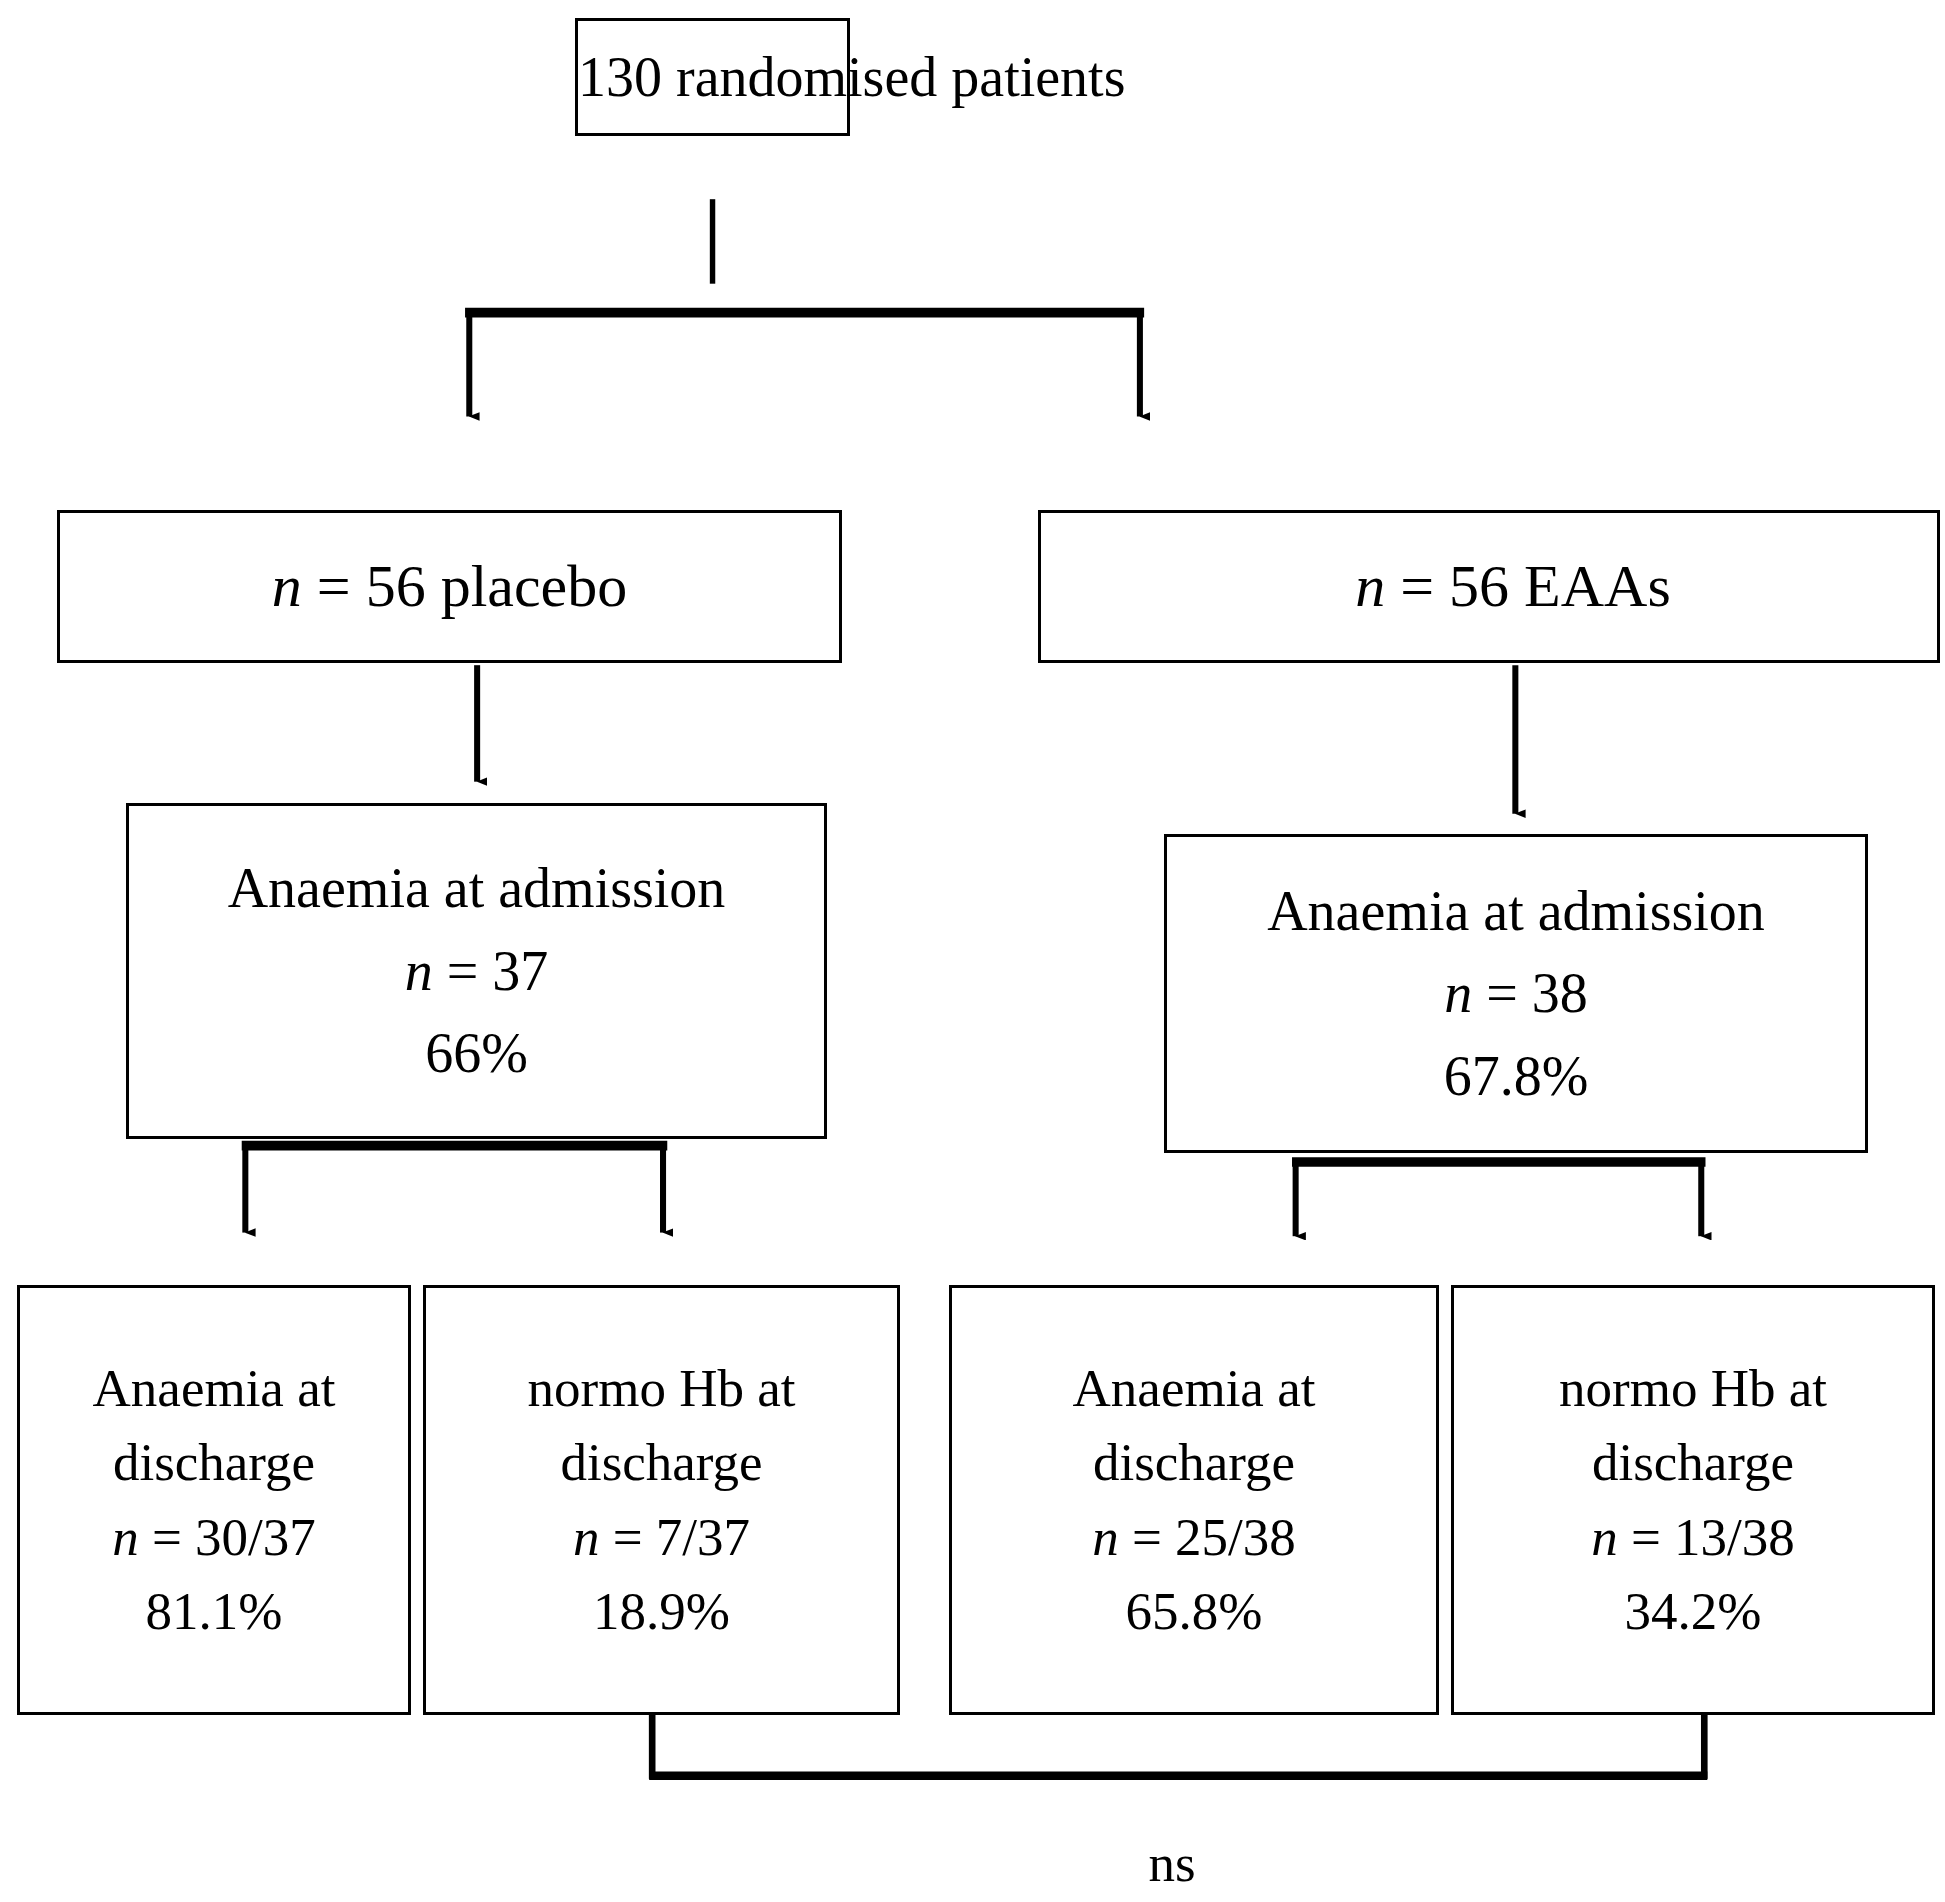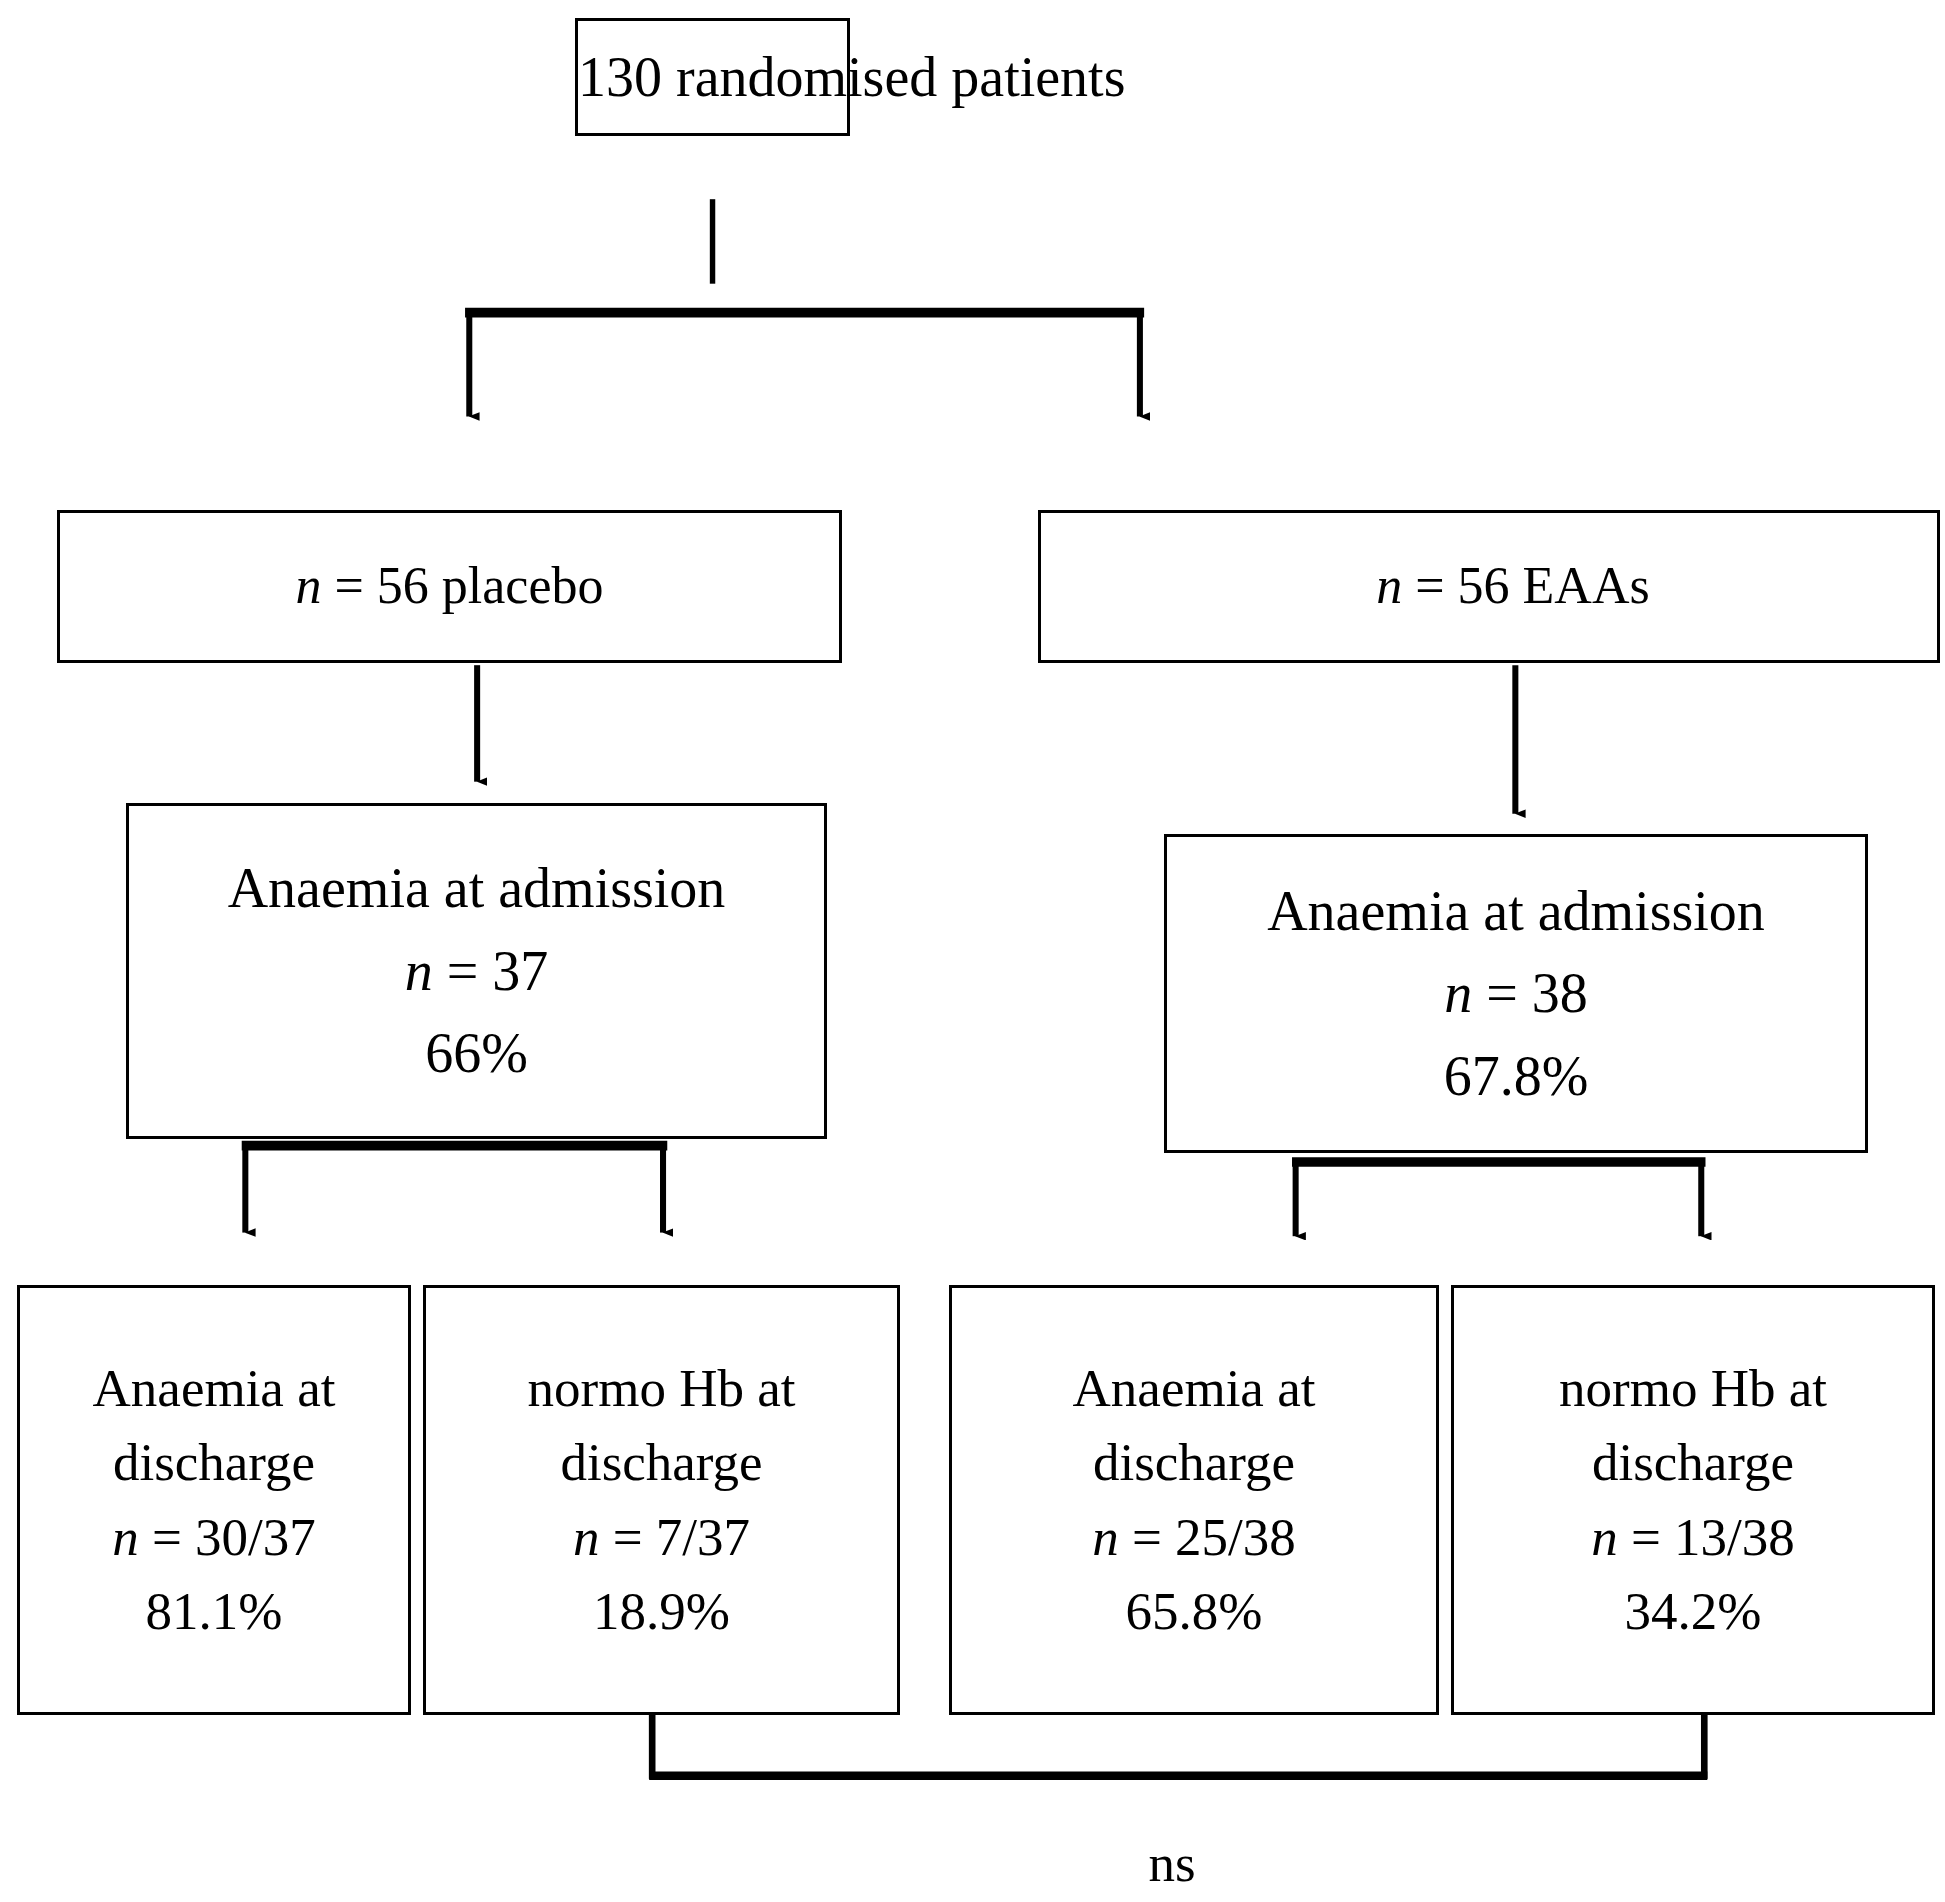--- a/index.html
+++ b/index.html
@@ -59,21 +59,21 @@
     height: 153px;
   }
   #box-eaas {
     left: 1038px;
     top: 510px;
     width: 902px;
     height: 153px;
     padding-left: 48px;
   }
   #box-placebo .node-line,
-  #box-eaas .node-line { font-size: 52px; }
+  #box-eaas .node-line { font-size: 60px; }
 
   
   #box-adm-placebo {
     left: 126px;
     top: 803px;
     width: 701px;
     height: 336px;
   }
   #box-adm-eaas {
     left: 1164px;

